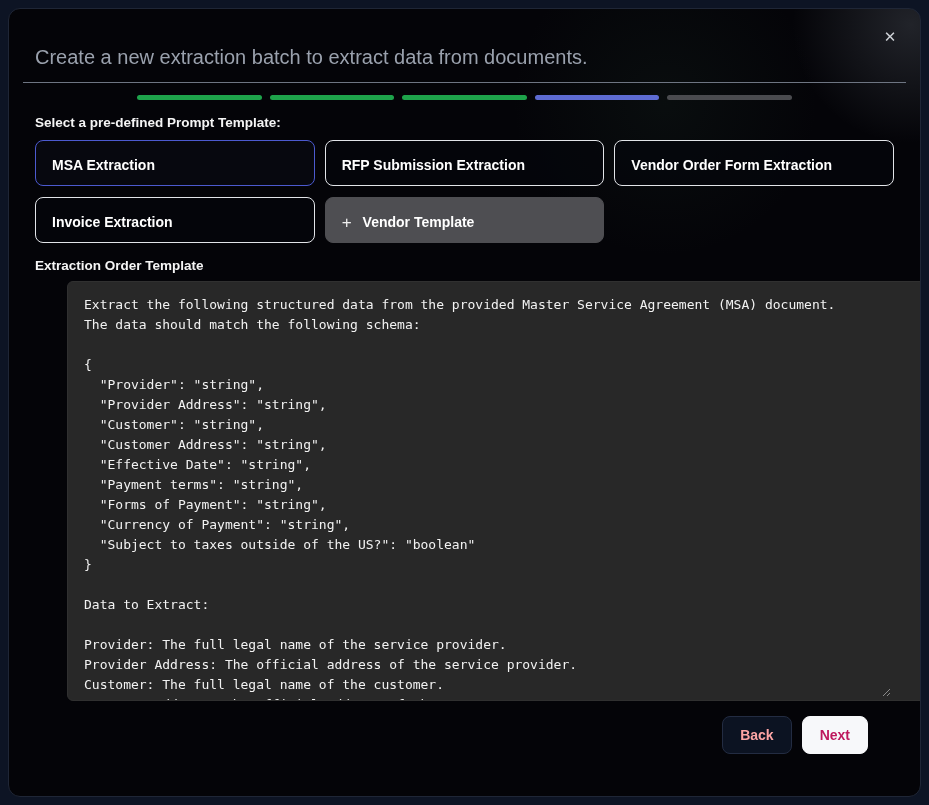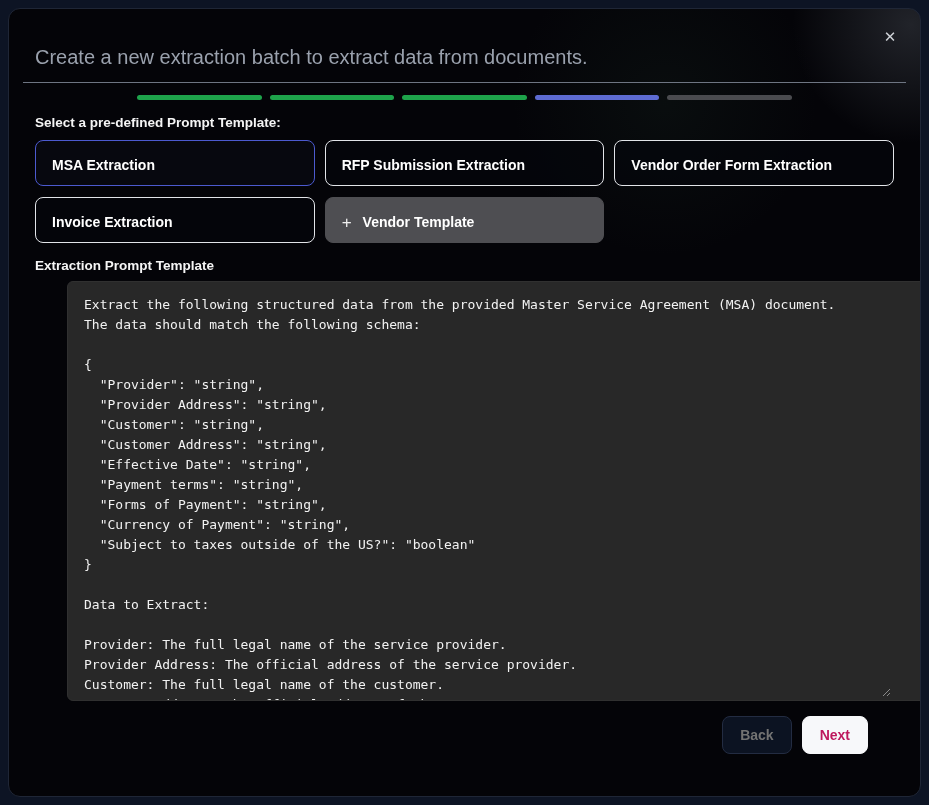--- a/index.html
+++ b/index.html
@@ -104,21 +104,21 @@
     padding: 0 17px;
     border-radius: 8px;
     font-size: 14px; font-weight: 700;
     font-family: "Liberation Sans", sans-serif;
     cursor: pointer;
     display: flex; align-items: center; justify-content: center;
   }
   .btn-back {
     background: #0c1322;
     border: 1px solid #232c42;
-    color: #737373;
+    color: #fca5a5;
   }
   .btn-next {
     background: #f7f8fa;
     border: 1px solid #f7f8fa;
     color: #be185d;
   }
 </style>
 </head>
 <body>
 
@@ -155,21 +155,21 @@
       </button>
       <button class="tpl">
         <span>Invoice Extraction</span>
       </button>
       <button class="tpl custom">
         <span class="plus">+</span>
         <span>Vendor Template</span>
       </button>
     </div>
 
-    <div class="section-label">Extraction Prompt Template</div>
+    <div class="section-label">Extraction Order Template</div>
 
     <div class="editor-wrap">
       <textarea class="prompt" spellcheck="false" style="">Extract the following structured data from the provided Master Service Agreement (MSA) document.
 The data should match the following schema:
 
 {
   "Provider": "string",
   "Provider Address": "string",
   "Customer": "string",
   "Customer Address": "string",

